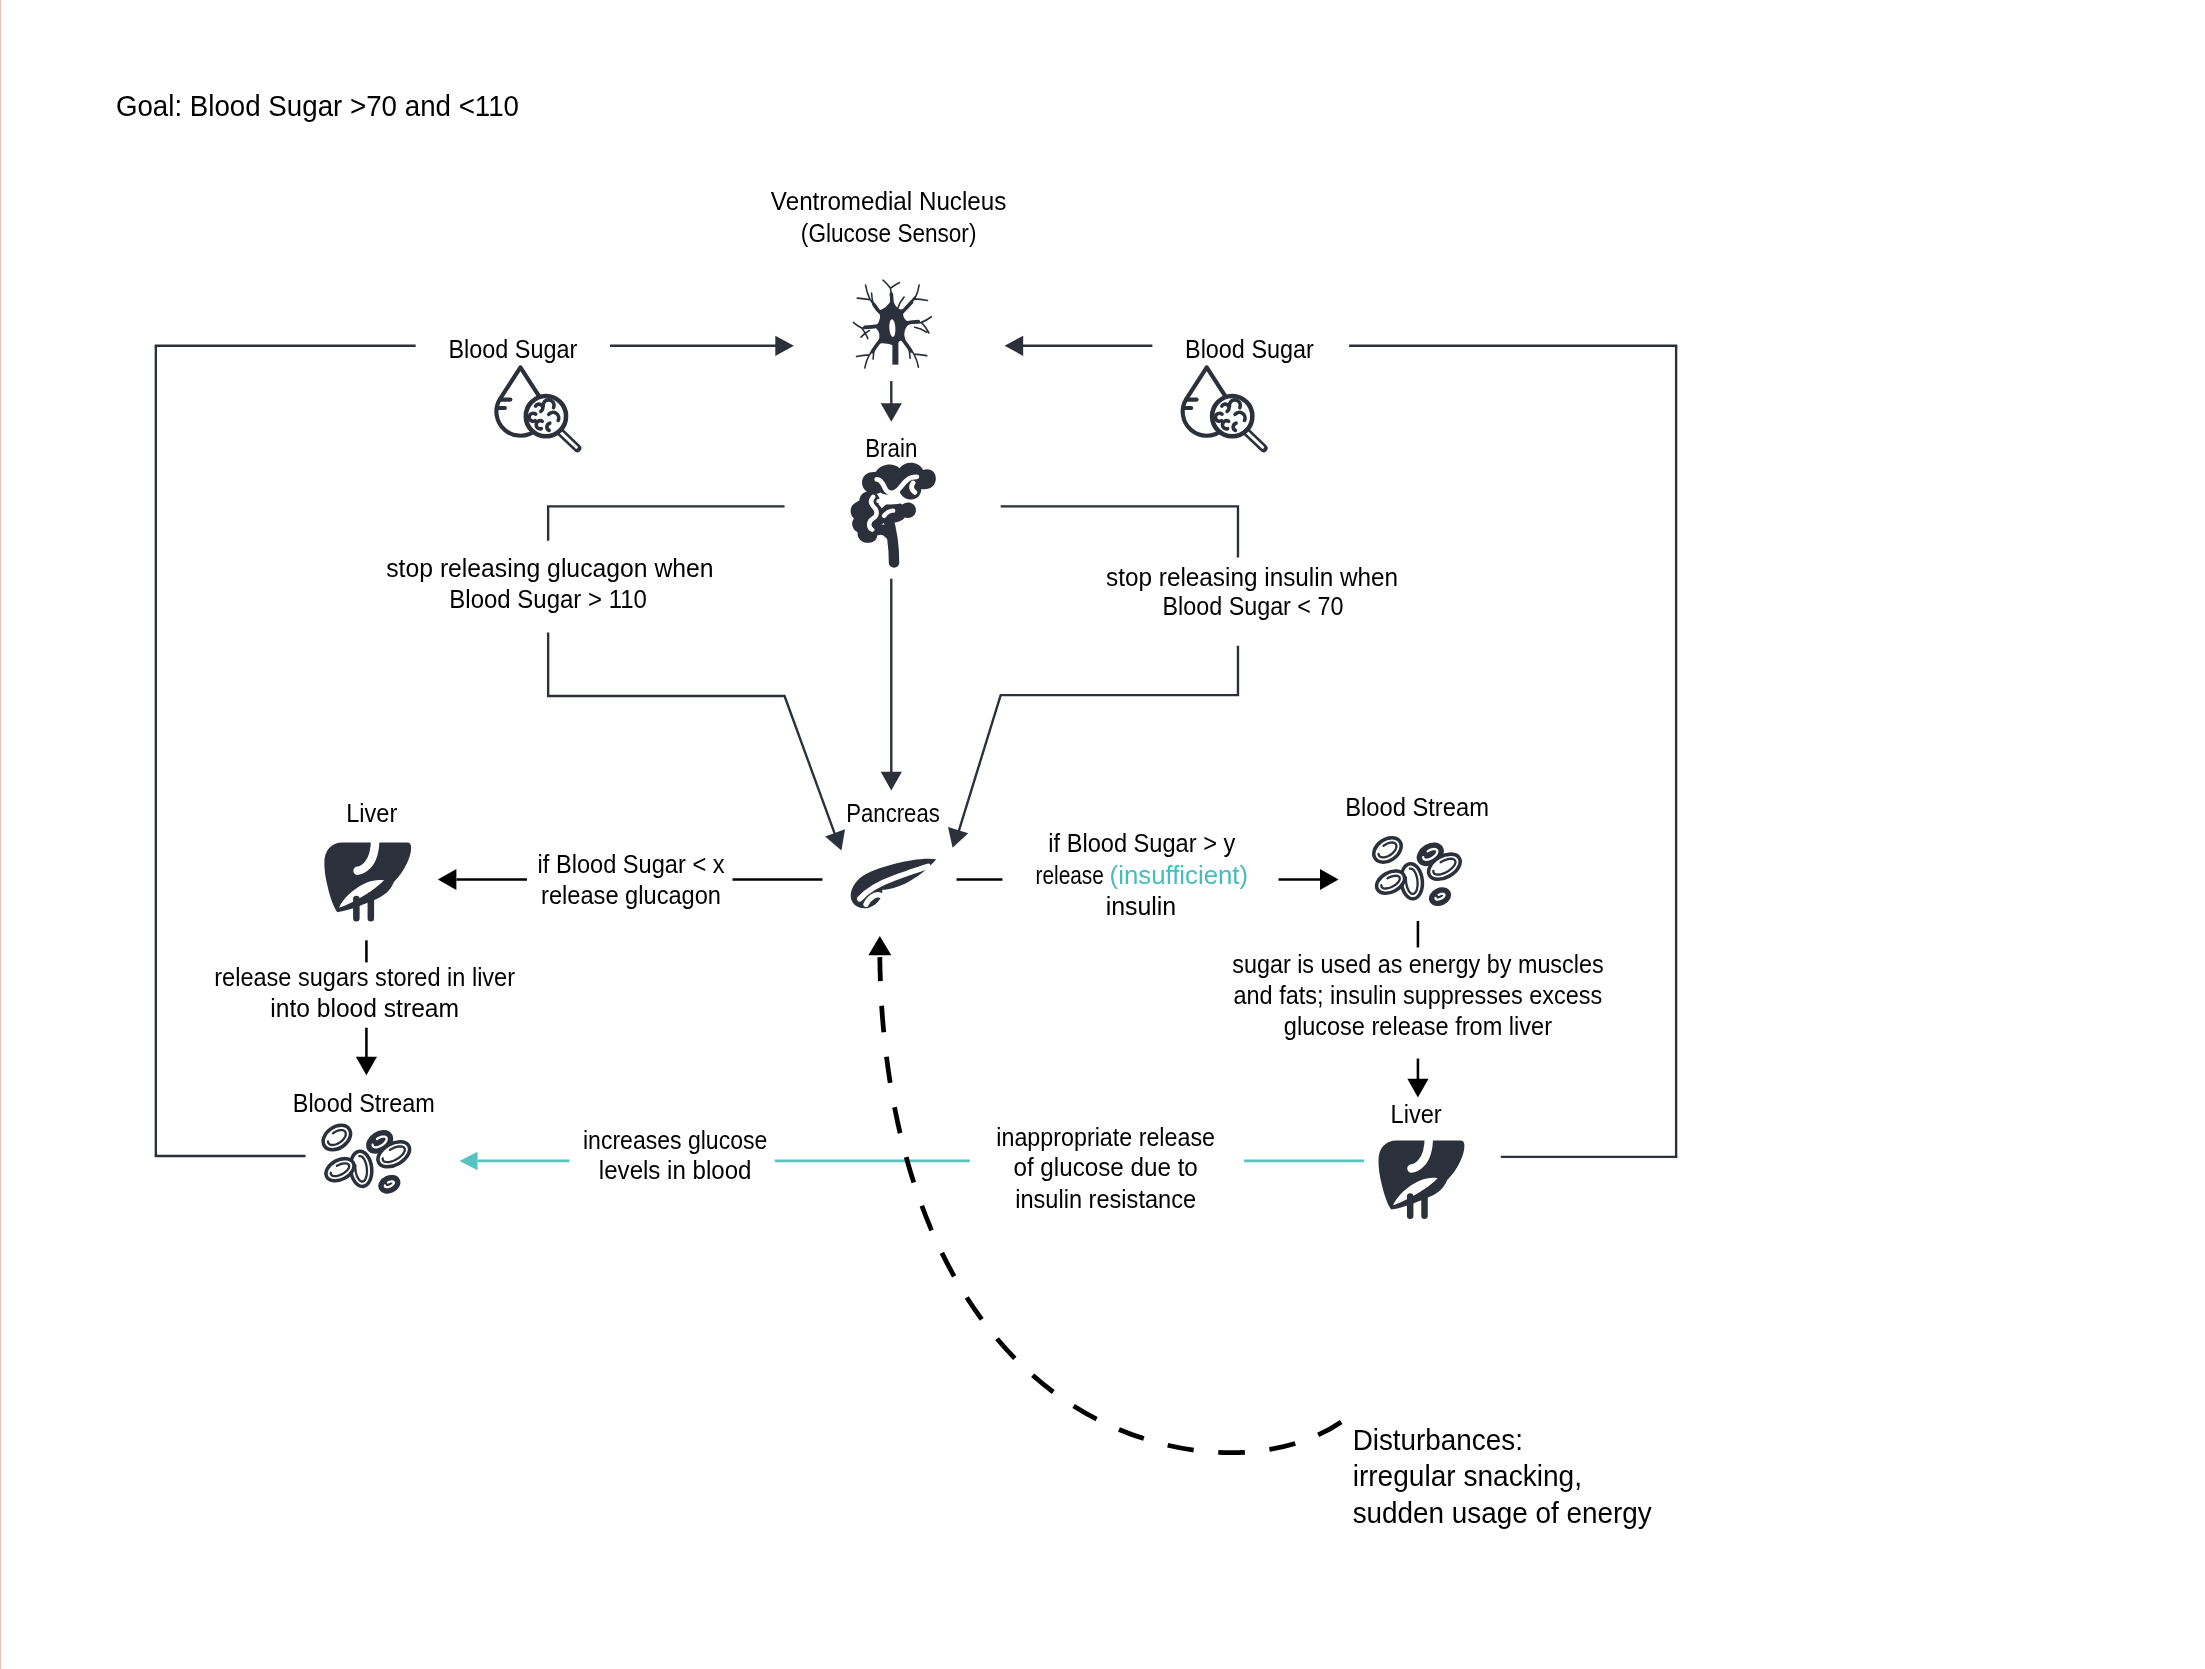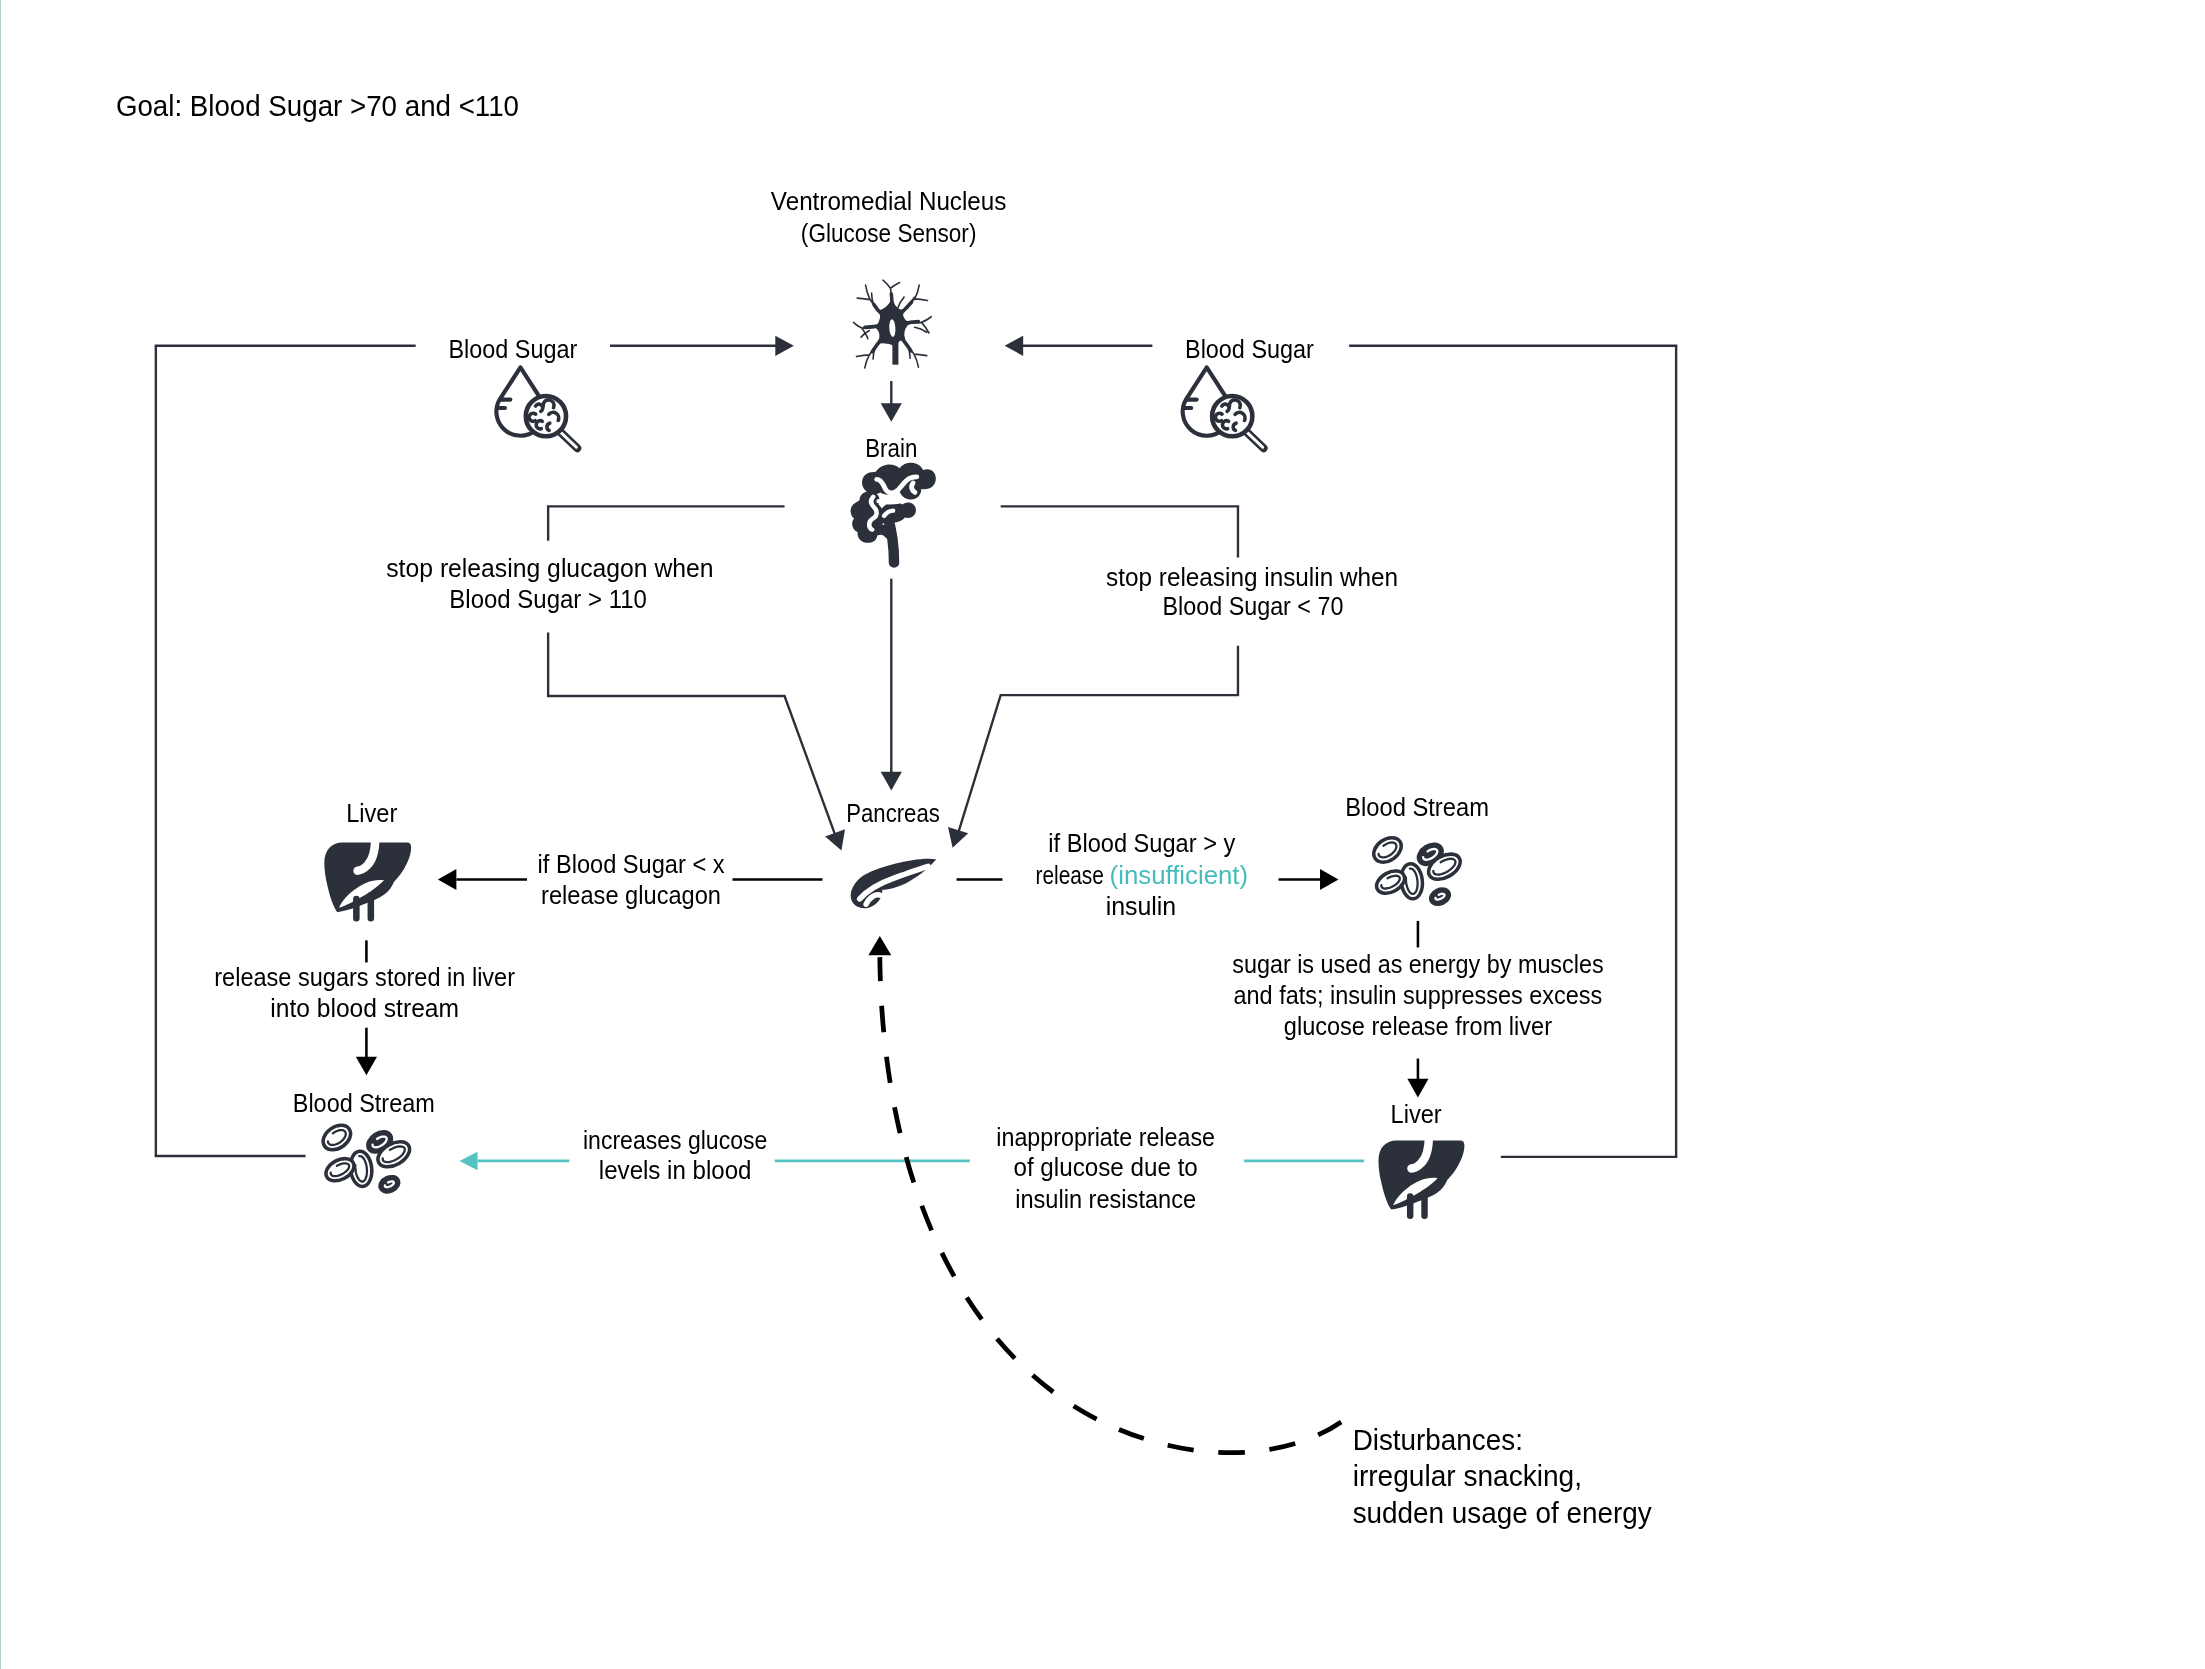--- a/index.html
+++ b/index.html
@@ -1,16 +1,16 @@
 <!DOCTYPE html>
 <html style="font-size:14px"><head>
 <meta charset="utf-8">
 <style>
   html,body{margin:0;padding:0;background:#ffffff;}
-  #page{position:relative;width:1870px;height:1669px;background:#0f766e;overflow:hidden;
+  #page{position:relative;width:1870px;height:1669px;background:#c2410c;overflow:hidden;
          will-change:transform;}
   svg{display:block;}
   text{font-family:"Liberation Sans",sans-serif;fill:#000000;}
 </style>
 </head>
 <body>
 
 <div id="page">
 <svg id="diagram" width="2206" height="1669" viewBox="0 0 2500 1892">
 <rect x="0" y="0" width="2500" height="1892" fill="#ffffff"></rect>

